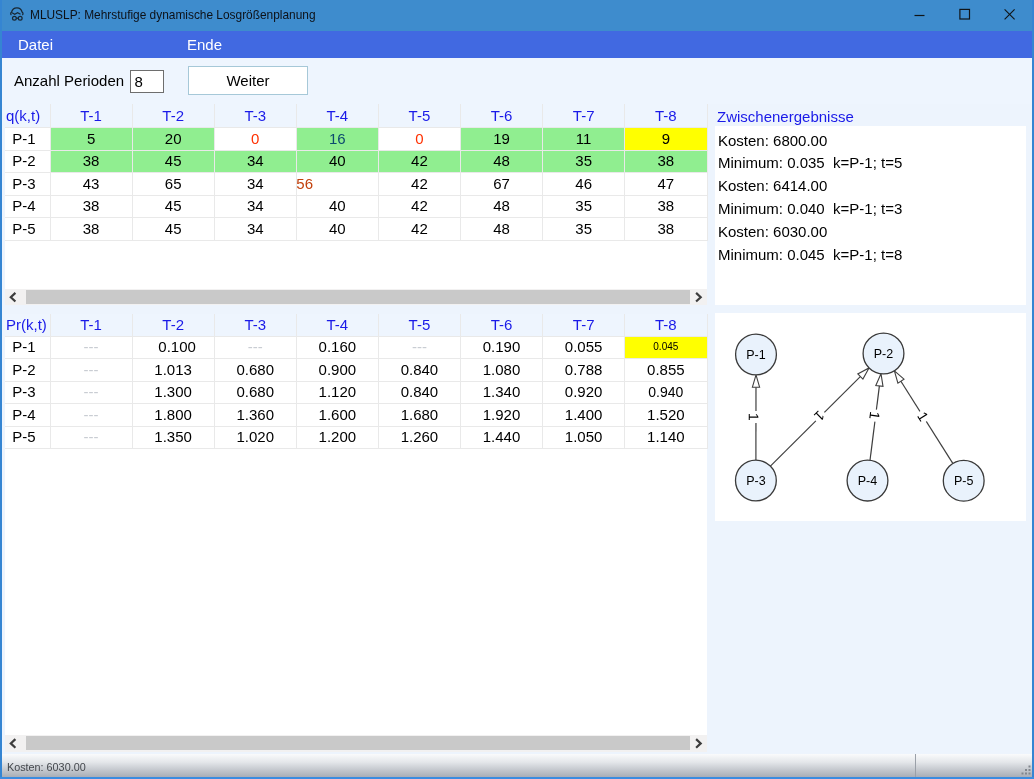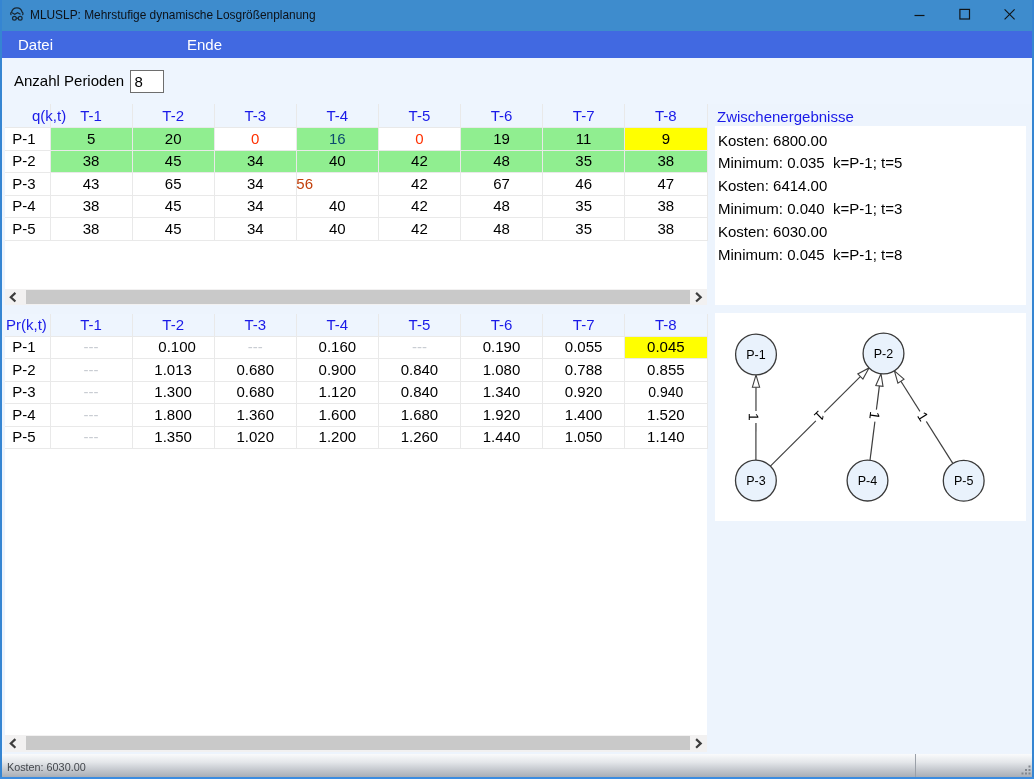--- a/index.html
+++ b/index.html
@@ -9,20 +9,21 @@
 <div style="position:relative;width:1034px;height:779px;overflow:hidden;background:#edf4fd;">
 <div style="position:absolute;left:0px;top:0px;width:1034px;height:779px;background:#edf4fd;"></div>
 <div style="position:absolute;left:0px;top:0px;width:1034px;height:31px;background:#3e8ccd;"></div>
 <div style="position:absolute;left:0px;top:31px;width:1034px;height:27px;background:#4169e1;"></div>
 <div style="position:absolute;left:0px;top:58px;width:1034px;height:46px;background:#eef5fe;"></div>
 <div style="position:absolute;left:30px;top:0px;width:600px;height:31px;font-size:11.9px;color:#0d1117;line-height:31px;">MLUSLP: Mehrstufige dynamische Losgrößenplanung</div>
 <div style="position:absolute;left:18px;top:31px;width:80px;height:27px;font-size:15px;color:#ffffff;line-height:27px;">Datei</div>
 <div style="position:absolute;left:187px;top:31px;width:80px;height:27px;font-size:15px;color:#ffffff;line-height:27px;">Ende</div>
 <div style="position:absolute;left:14px;top:58px;width:160px;height:46px;font-size:15px;color:#000;line-height:46px;">Anzahl Perioden</div>
 <div style="position:absolute;left:129.5px;top:69.5px;width:34px;height:23px;background:#fff;border:1px solid #6e6e6e;box-sizing:border-box;font-size:15px;line-height:21px;padding-left:4px;color:#000;">8</div>
+<div style="position:absolute;left:188px;top:66px;width:120px;height:29px;background:#fff;border:1px solid #a6c8d8;box-sizing:border-box;font-size:15px;line-height:27px;text-align:center;color:#000;">Weiter</div>
 <div style="position:absolute;left:5px;top:104px;width:702px;height:23.5px;background:#eef5fe;"></div>
 <div style="position:absolute;left:5px;top:127.5px;width:702px;height:161.5px;background:#ffffff;"></div>
 <div style="position:absolute;left:50px;top:127.5px;width:82.1px;height:22.5px;background:#90ee90;"></div>
 <div style="position:absolute;left:132.1px;top:127.5px;width:82.1px;height:22.5px;background:#90ee90;"></div>
 <div style="position:absolute;left:296.3px;top:127.5px;width:82.09999999999997px;height:22.5px;background:#90ee90;"></div>
 <div style="position:absolute;left:460.5px;top:127.5px;width:82.10000000000002px;height:22.5px;background:#90ee90;"></div>
 <div style="position:absolute;left:542.6px;top:127.5px;width:82.10000000000002px;height:22.5px;background:#90ee90;"></div>
 <div style="position:absolute;left:624.7px;top:127.5px;width:82.29999999999995px;height:22.5px;background:#ffff00;"></div>
 <div style="position:absolute;left:50px;top:150.0px;width:82.1px;height:22.5px;background:#90ee90;"></div>
 <div style="position:absolute;left:132.1px;top:150.0px;width:82.1px;height:22.5px;background:#90ee90;"></div>
@@ -40,21 +41,21 @@
 <div style="position:absolute;left:5px;top:239.5px;width:702px;height:1px;background:#e9e9e9;"></div>
 <div style="position:absolute;left:49.5px;top:104px;width:1px;height:136.5px;background:#e9e9e9;"></div>
 <div style="position:absolute;left:131.6px;top:104px;width:1px;height:136.5px;background:#e9e9e9;"></div>
 <div style="position:absolute;left:213.7px;top:104px;width:1px;height:136.5px;background:#e9e9e9;"></div>
 <div style="position:absolute;left:295.8px;top:104px;width:1px;height:136.5px;background:#e9e9e9;"></div>
 <div style="position:absolute;left:377.9px;top:104px;width:1px;height:136.5px;background:#e9e9e9;"></div>
 <div style="position:absolute;left:460.0px;top:104px;width:1px;height:136.5px;background:#e9e9e9;"></div>
 <div style="position:absolute;left:542.1px;top:104px;width:1px;height:136.5px;background:#e9e9e9;"></div>
 <div style="position:absolute;left:624.2px;top:104px;width:1px;height:136.5px;background:#e9e9e9;"></div>
 <div style="position:absolute;left:706.5px;top:104px;width:1px;height:136.5px;background:#e9e9e9;"></div>
-<div style="position:absolute;left:6px;top:104px;width:60px;height:23.5px;font-size:15px;color:#1a1ae8;line-height:23.5px;margin-left:26px;">q(k,t)</div>
+<div style="position:absolute;left:6px;top:104px;width:60px;height:23.5px;font-size:15px;color:#1a1ae8;line-height:23.5px;">q(k,t)</div>
 <div style="position:absolute;left:50px;top:104px;width:82.1px;height:23.5px;font-size:15px;color:#1a1ae8;line-height:23.5px;text-align:center;">T-1</div>
 <div style="position:absolute;left:132.1px;top:104px;width:82.1px;height:23.5px;font-size:15px;color:#1a1ae8;line-height:23.5px;text-align:center;">T-2</div>
 <div style="position:absolute;left:214.2px;top:104px;width:82.10000000000002px;height:23.5px;font-size:15px;color:#1a1ae8;line-height:23.5px;text-align:center;">T-3</div>
 <div style="position:absolute;left:296.3px;top:104px;width:82.09999999999997px;height:23.5px;font-size:15px;color:#1a1ae8;line-height:23.5px;text-align:center;">T-4</div>
 <div style="position:absolute;left:378.4px;top:104px;width:82.10000000000002px;height:23.5px;font-size:15px;color:#1a1ae8;line-height:23.5px;text-align:center;">T-5</div>
 <div style="position:absolute;left:460.5px;top:104px;width:82.10000000000002px;height:23.5px;font-size:15px;color:#1a1ae8;line-height:23.5px;text-align:center;">T-6</div>
 <div style="position:absolute;left:542.6px;top:104px;width:82.10000000000002px;height:23.5px;font-size:15px;color:#1a1ae8;line-height:23.5px;text-align:center;">T-7</div>
 <div style="position:absolute;left:624.7px;top:104px;width:82.29999999999995px;height:23.5px;font-size:15px;color:#1a1ae8;line-height:23.5px;text-align:center;">T-8</div>
 <div style="position:absolute;left:5px;top:127.5px;width:38px;height:22.5px;font-size:15px;color:#000;line-height:22.5px;text-align:center;">P-1</div>
 <div style="position:absolute;left:50px;top:127.5px;width:82.1px;height:22.5px;font-size:15px;color:#000;line-height:22.5px;text-align:center;">5</div>
@@ -129,21 +130,21 @@
 <div style="position:absolute;left:542.6px;top:313.5px;width:82.10000000000002px;height:22.5px;font-size:15px;color:#1a1ae8;line-height:22.5px;text-align:center;">T-7</div>
 <div style="position:absolute;left:624.7px;top:313.5px;width:82.29999999999995px;height:22.5px;font-size:15px;color:#1a1ae8;line-height:22.5px;text-align:center;">T-8</div>
 <div style="position:absolute;left:5px;top:336.0px;width:38px;height:22.5px;font-size:15px;color:#000;line-height:22.5px;text-align:center;">P-1</div>
 <div style="position:absolute;left:50px;top:336.0px;width:82.1px;height:22.5px;font-size:15px;color:#c9cdd3;line-height:22.5px;text-align:center;">---</div>
 <div style="position:absolute;left:132.1px;top:336.0px;width:82.1px;height:22.5px;font-size:15px;color:#000;line-height:22.5px;text-align:center;padding-left:8px;">0.100</div>
 <div style="position:absolute;left:214.2px;top:336.0px;width:82.10000000000002px;height:22.5px;font-size:15px;color:#c9cdd3;line-height:22.5px;text-align:center;">---</div>
 <div style="position:absolute;left:296.3px;top:336.0px;width:82.09999999999997px;height:22.5px;font-size:15px;color:#000;line-height:22.5px;text-align:center;">0.160</div>
 <div style="position:absolute;left:378.4px;top:336.0px;width:82.10000000000002px;height:22.5px;font-size:15px;color:#c9cdd3;line-height:22.5px;text-align:center;">---</div>
 <div style="position:absolute;left:460.5px;top:336.0px;width:82.10000000000002px;height:22.5px;font-size:15px;color:#000;line-height:22.5px;text-align:center;">0.190</div>
 <div style="position:absolute;left:542.6px;top:336.0px;width:82.10000000000002px;height:22.5px;font-size:15px;color:#000;line-height:22.5px;text-align:center;">0.055</div>
-<div style="position:absolute;left:624.7px;top:336.0px;width:82.29999999999995px;height:22.5px;font-size:15px;color:#000;line-height:22.5px;text-align:center;border-radius:9px;">0.045</div>
+<div style="position:absolute;left:624.7px;top:336.0px;width:82.29999999999995px;height:22.5px;font-size:10px;color:#000;line-height:22.5px;text-align:center;border-radius:9px;">0.045</div>
 <div style="position:absolute;left:5px;top:358.5px;width:38px;height:22.5px;font-size:15px;color:#000;line-height:22.5px;text-align:center;">P-2</div>
 <div style="position:absolute;left:50px;top:358.5px;width:82.1px;height:22.5px;font-size:15px;color:#c9cdd3;line-height:22.5px;text-align:center;">---</div>
 <div style="position:absolute;left:132.1px;top:358.5px;width:82.1px;height:22.5px;font-size:15px;color:#000;line-height:22.5px;text-align:center;">1.013</div>
 <div style="position:absolute;left:214.2px;top:358.5px;width:82.10000000000002px;height:22.5px;font-size:15px;color:#000;line-height:22.5px;text-align:center;">0.680</div>
 <div style="position:absolute;left:296.3px;top:358.5px;width:82.09999999999997px;height:22.5px;font-size:15px;color:#000;line-height:22.5px;text-align:center;">0.900</div>
 <div style="position:absolute;left:378.4px;top:358.5px;width:82.10000000000002px;height:22.5px;font-size:15px;color:#000;line-height:22.5px;text-align:center;">0.840</div>
 <div style="position:absolute;left:460.5px;top:358.5px;width:82.10000000000002px;height:22.5px;font-size:15px;color:#000;line-height:22.5px;text-align:center;">1.080</div>
 <div style="position:absolute;left:542.6px;top:358.5px;width:82.10000000000002px;height:22.5px;font-size:15px;color:#000;line-height:22.5px;text-align:center;">0.788</div>
 <div style="position:absolute;left:624.7px;top:358.5px;width:82.29999999999995px;height:22.5px;font-size:15px;color:#000;line-height:22.5px;text-align:center;">0.855</div>
 <div style="position:absolute;left:5px;top:381.0px;width:38px;height:22.5px;font-size:15px;color:#000;line-height:22.5px;text-align:center;">P-3</div>

